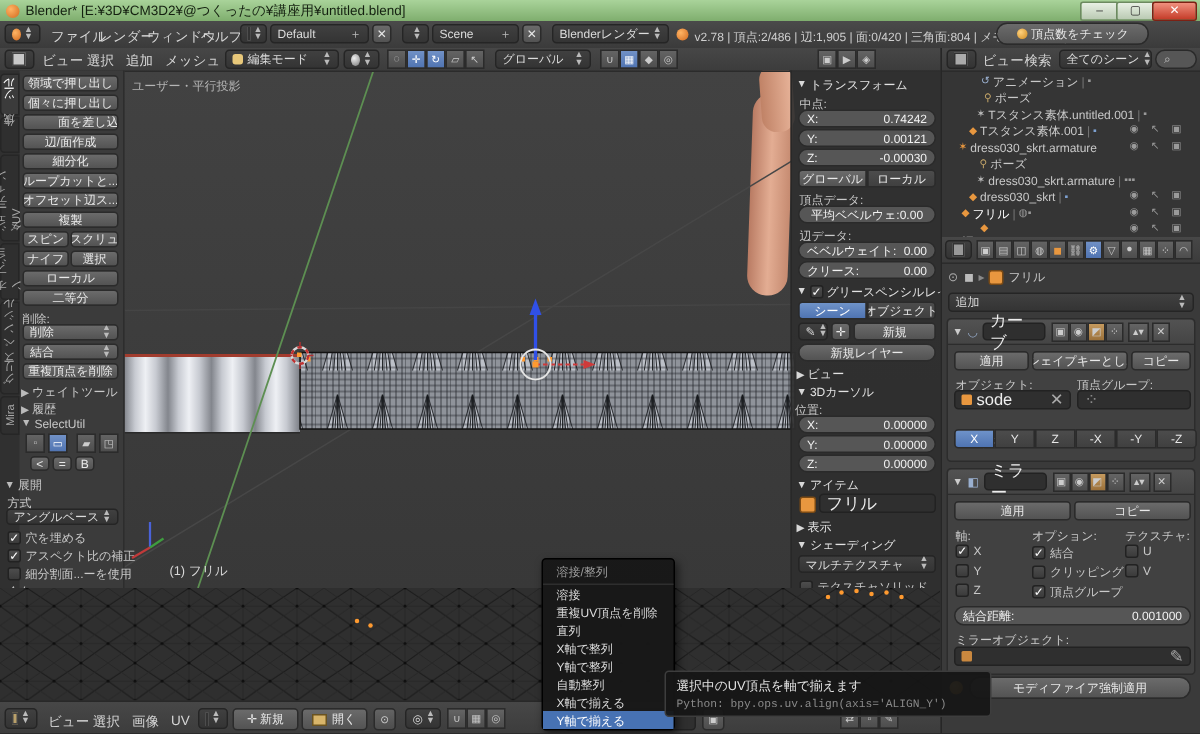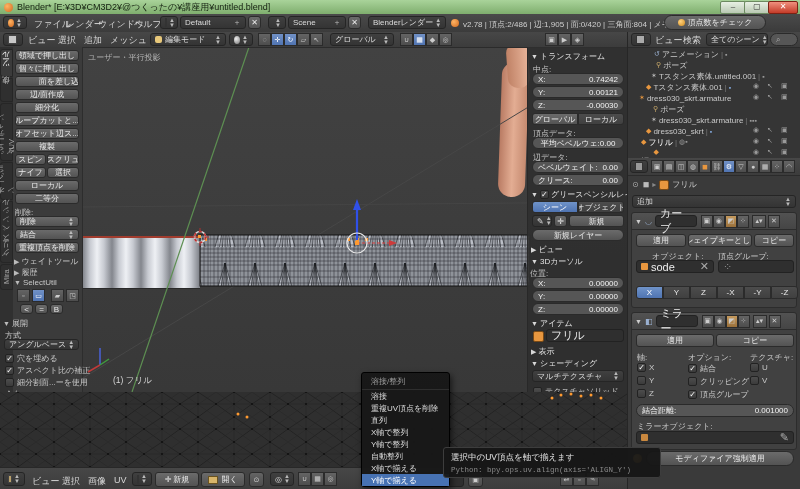--- a/index.html
+++ b/index.html
@@ -561,21 +561,21 @@
         <span class="icel" style="margin-left:4px;width:12px;">▣</span>
         <span class="icel" style="width:12px;">◉</span>
         <span class="icel" style="width:12px;background:linear-gradient(#c59a5e,#9a703a);">◩</span>
         <span class="icel" style="width:12px;">⁘</span>
         <span class="icel" style="margin-left:3px;width:14px;">▴▾</span>
         <span class="icel" style="margin-left:2px;width:12px;">✕</span>
       </div>
       <div class="a btn" style="left:4px;top:21px;width:50px;height:13px;">適用</div>
       <div class="a btn" style="left:56px;top:21px;width:64px;height:13px;">シェイプキーとし..</div>
       <div class="a btn" style="left:122px;top:21px;width:40px;height:13px;">コピー</div>
-      <span class="a lb" style="left:5px;top:38px;margin-left:15px;">オブジェクト:</span>
+      <span class="a lb" style="left:5px;top:38px;">オブジェクト:</span>
       <span class="a lb" style="left:86px;top:38px;">頂点グループ:</span>
       <div class="a namef" style="left:4px;top:47px;width:78px;height:13px;justify-content:space-between;">
           <span class="row">
             <span style="width:7px;height:7px;background:#e8973f;border-radius:1px;margin-right:3px;display:inline-block;"></span>
             <span>sode</span>
           </span>
           <span style="color:#aaa;">✕</span>
         </div>
       <div class="a namef" style="left:86px;top:47px;width:76px;height:13px;">
           <span style="color:#888;">⁘</span>

